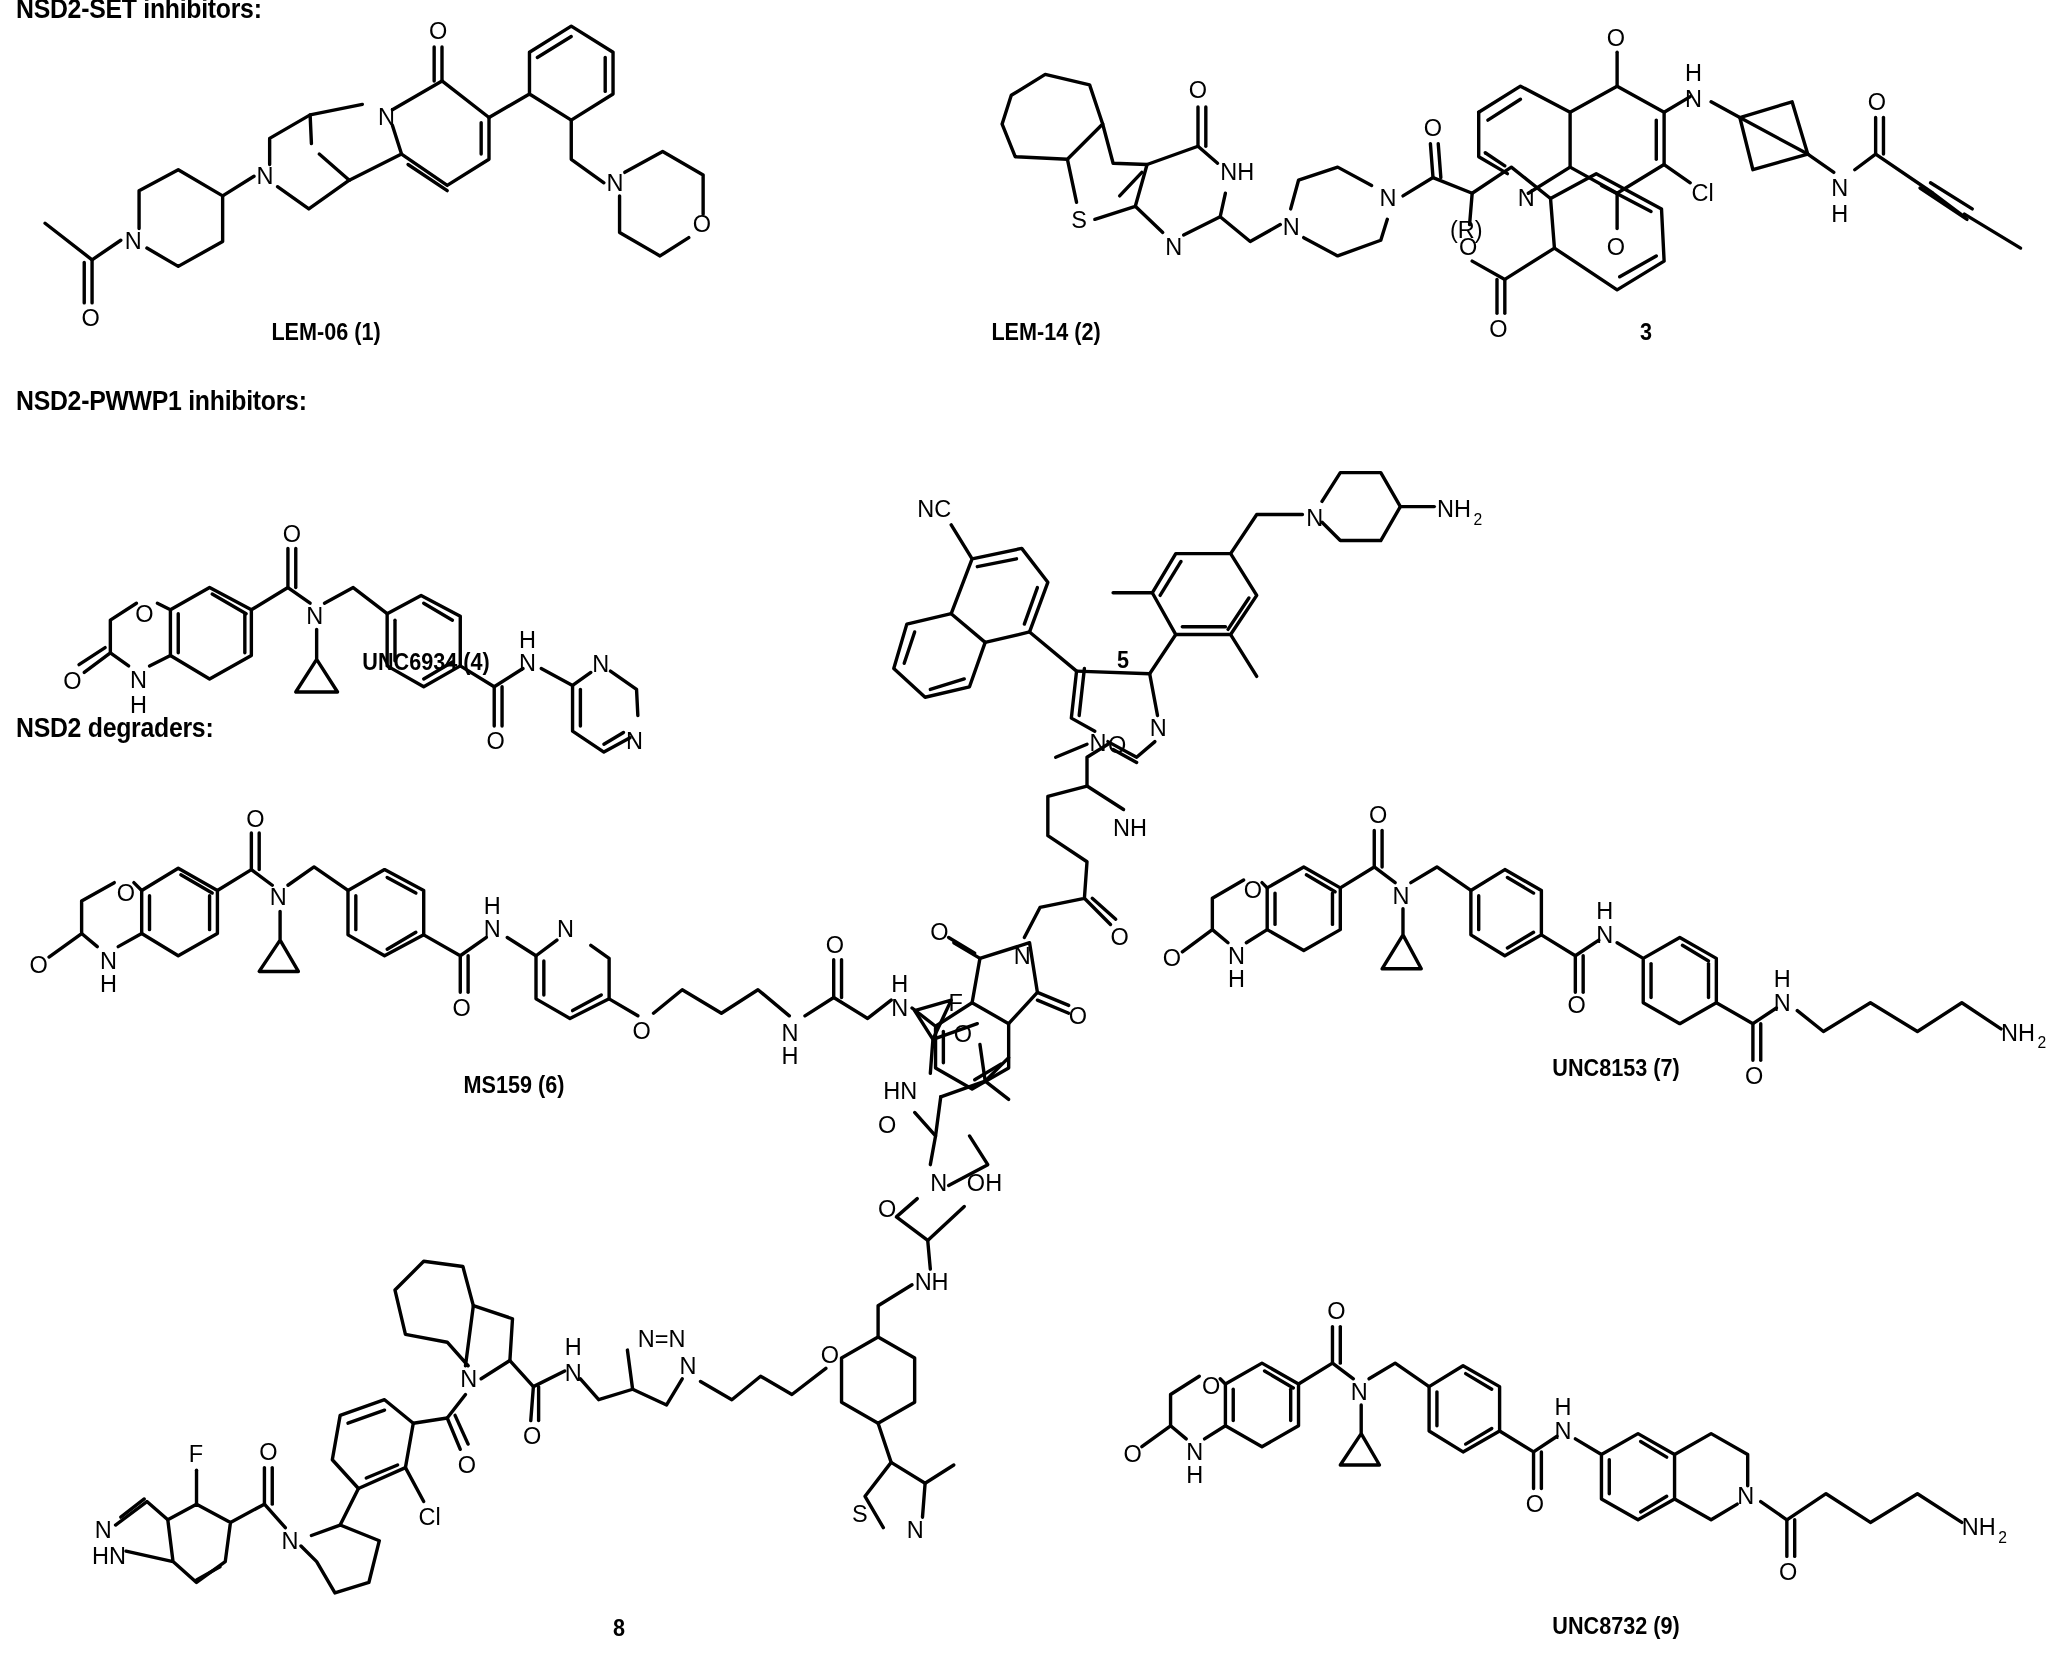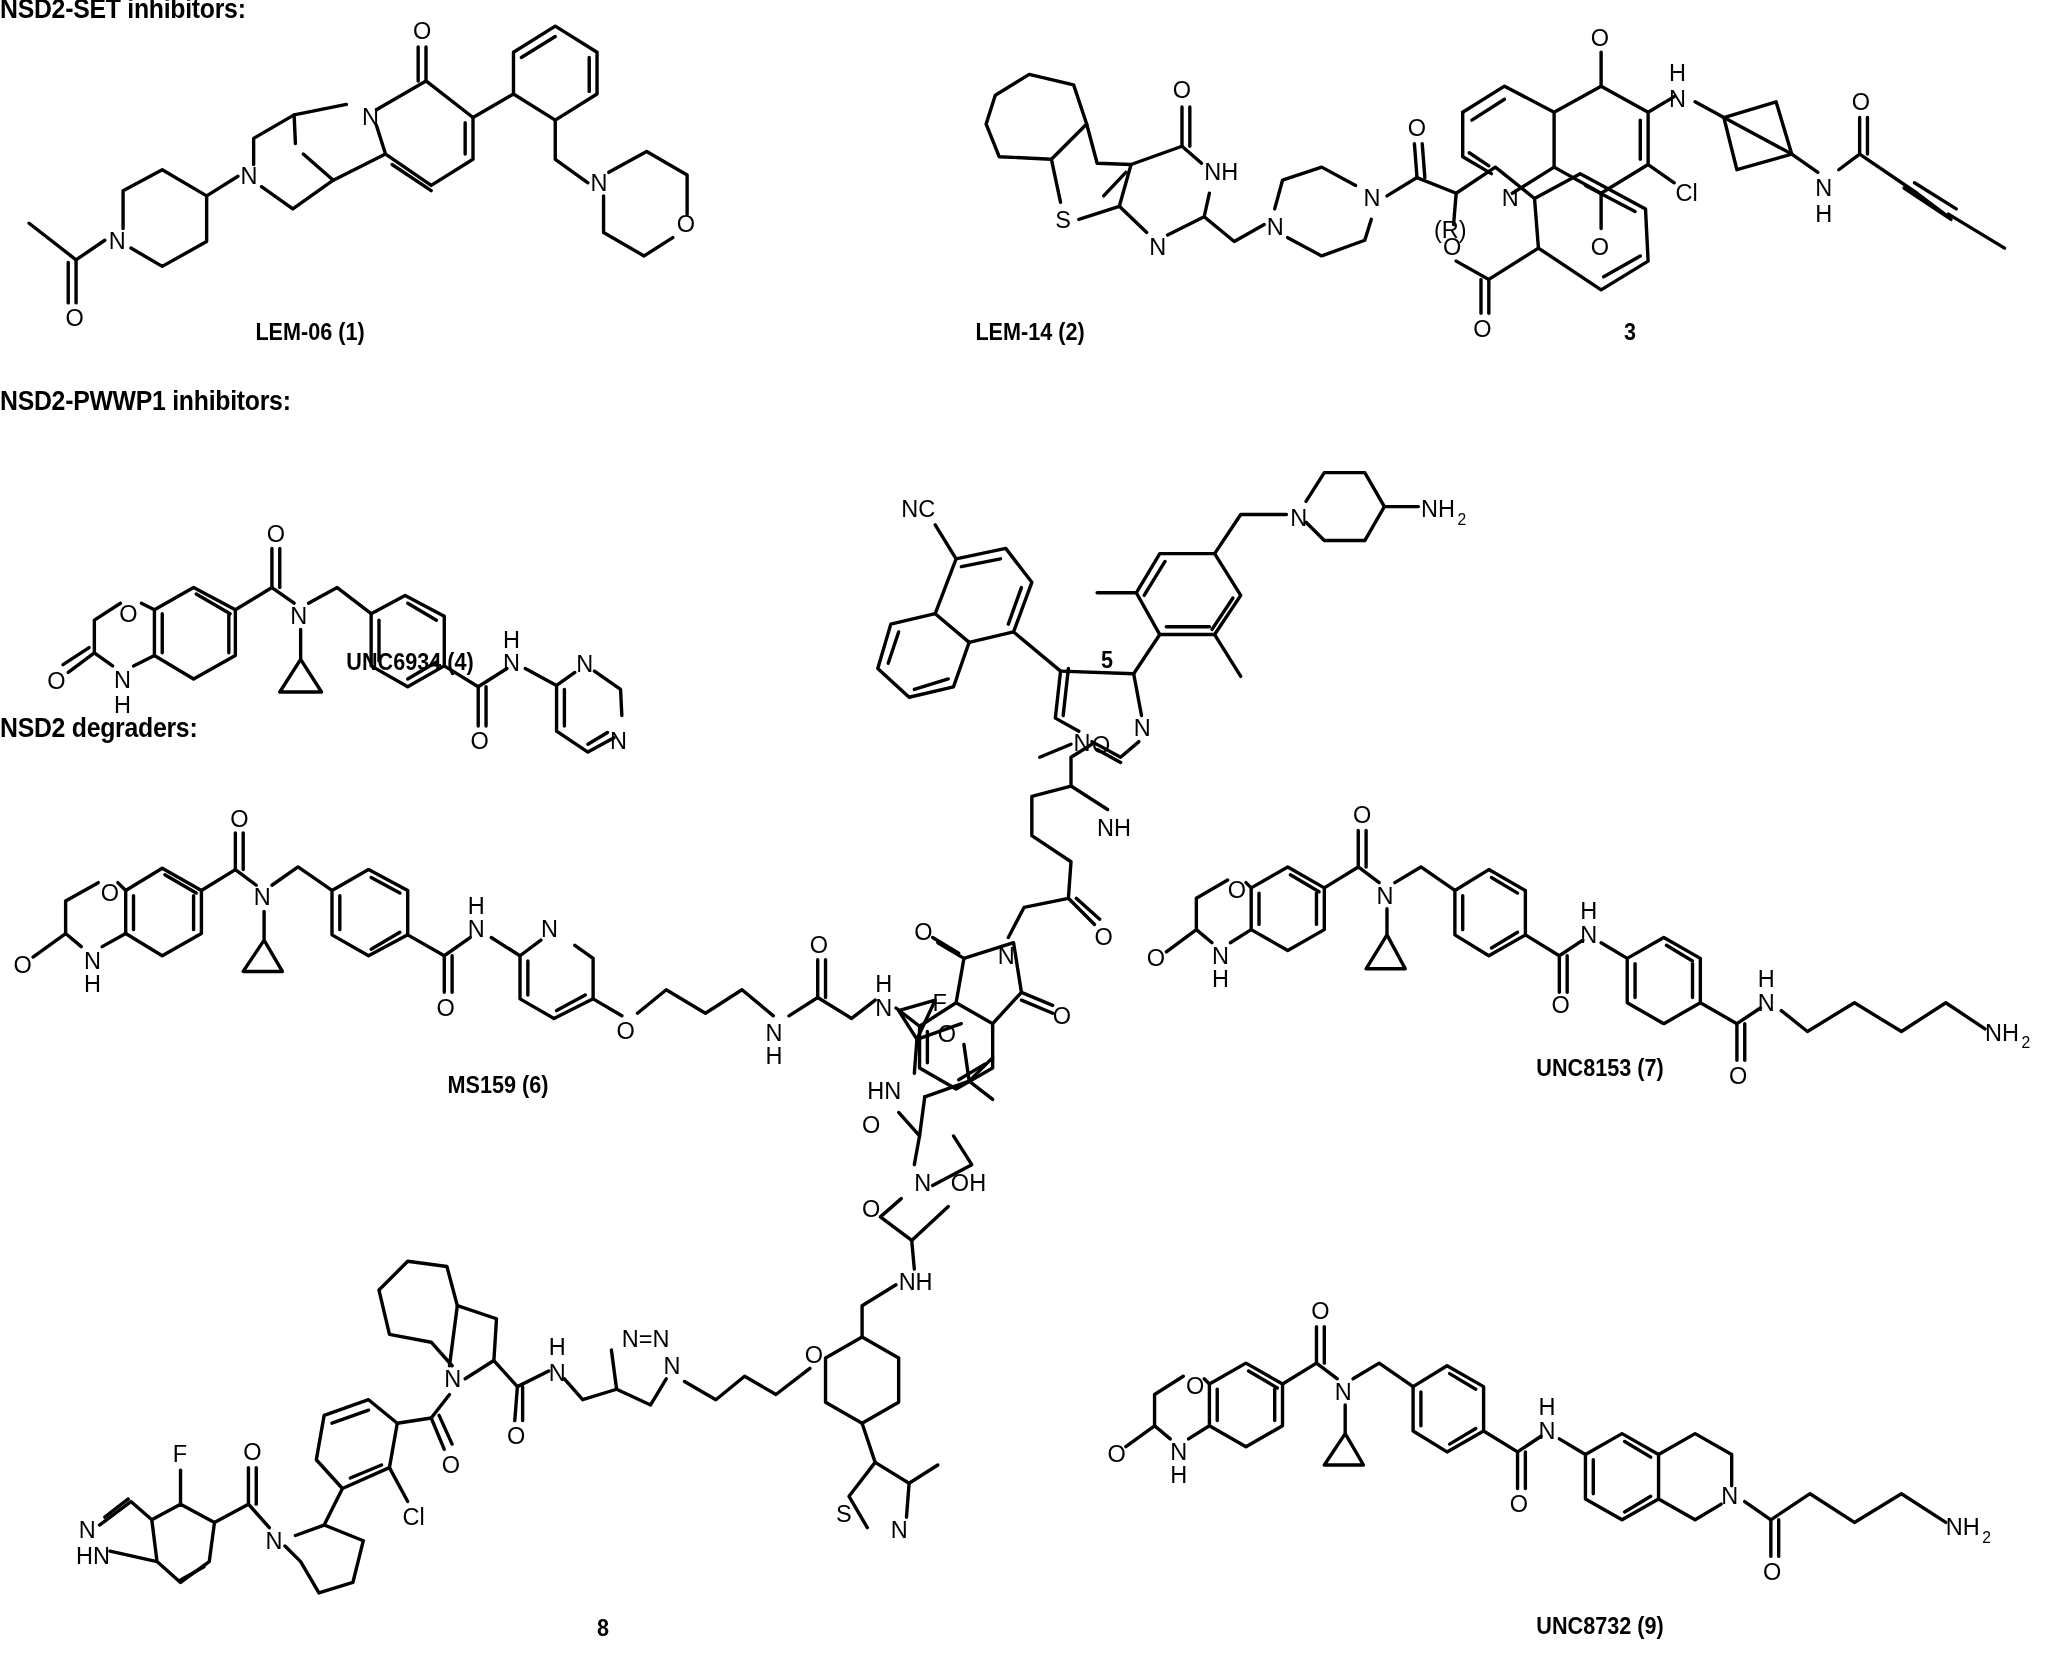--- a/index.html
+++ b/index.html
@@ -1,17 +1,17 @@
 <!DOCTYPE html>
 <html><head>
 <meta charset="utf-8">
 <style>
   html,body{margin:0;padding:0;background:#ffffff;}
   body{width:2048px;height:1653px;position:relative;overflow:hidden;font-family:"Liberation Sans",sans-serif;color:#000;}
-  .fig{position:absolute;left:0;top:0;width:1864px;height:1653px;}
+  .fig{position:absolute;left:16px;top:0;width:1864px;height:1653px;}
   .section-title{position:absolute;font-weight:bold;font-size:27px;letter-spacing:-0.3px;transform:scaleX(0.92);transform-origin:left top;}
   .cmpd-label{position:absolute;font-weight:bold;font-size:24px;transform:scaleX(0.9);transform-origin:center top;white-space:nowrap;text-align:center;}
   svg text{font-family:"Liberation Sans",sans-serif;font-size:18px;fill:#000;}
   svg .b{stroke:#000;stroke-width:2.6;fill:none;stroke-linecap:round;stroke-linejoin:round;}
 </style>
 </head>
 <body>
 
 <div class="fig">
 

